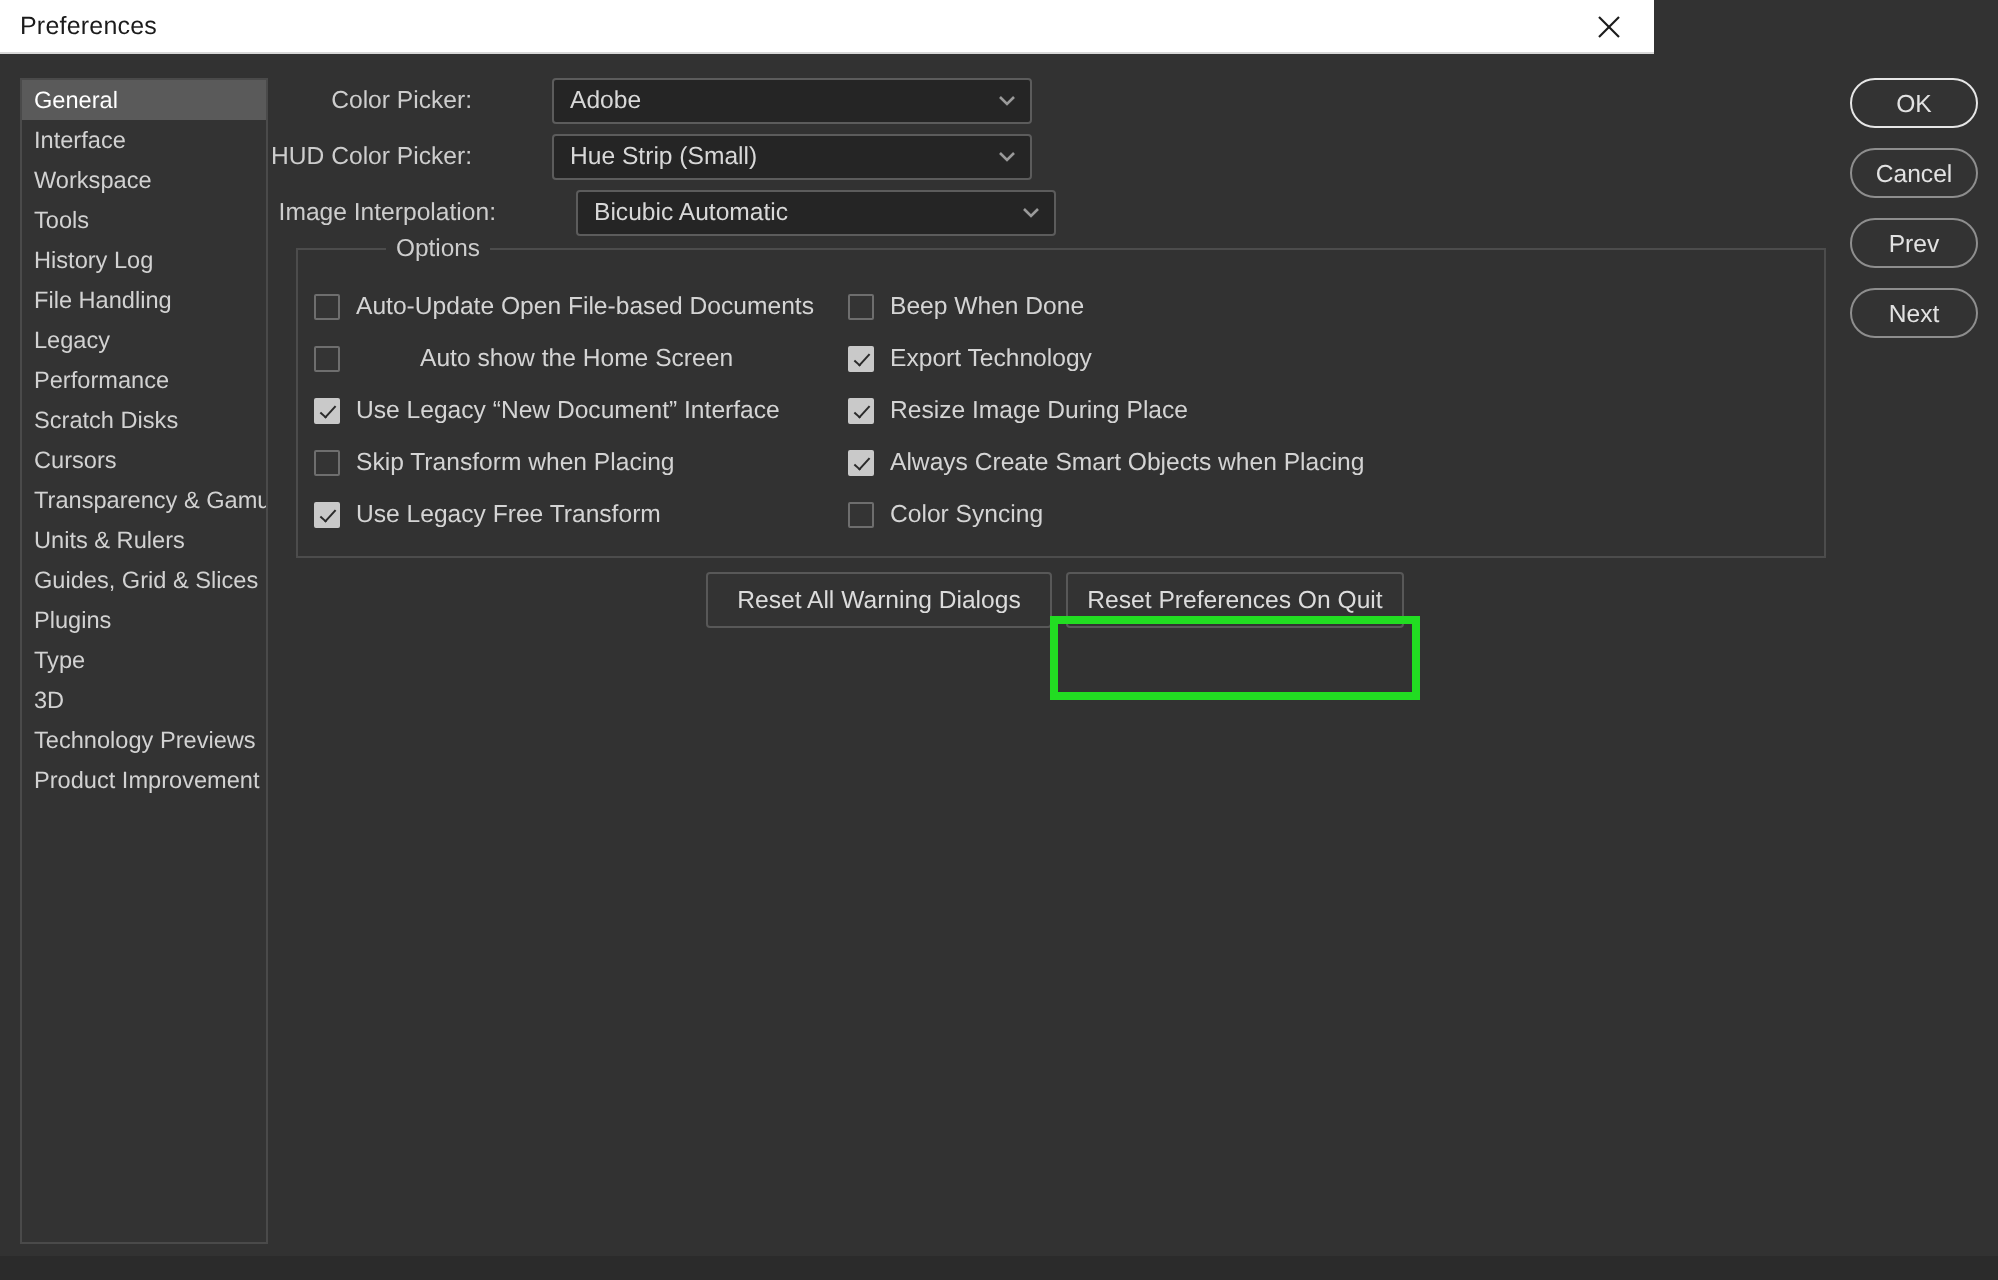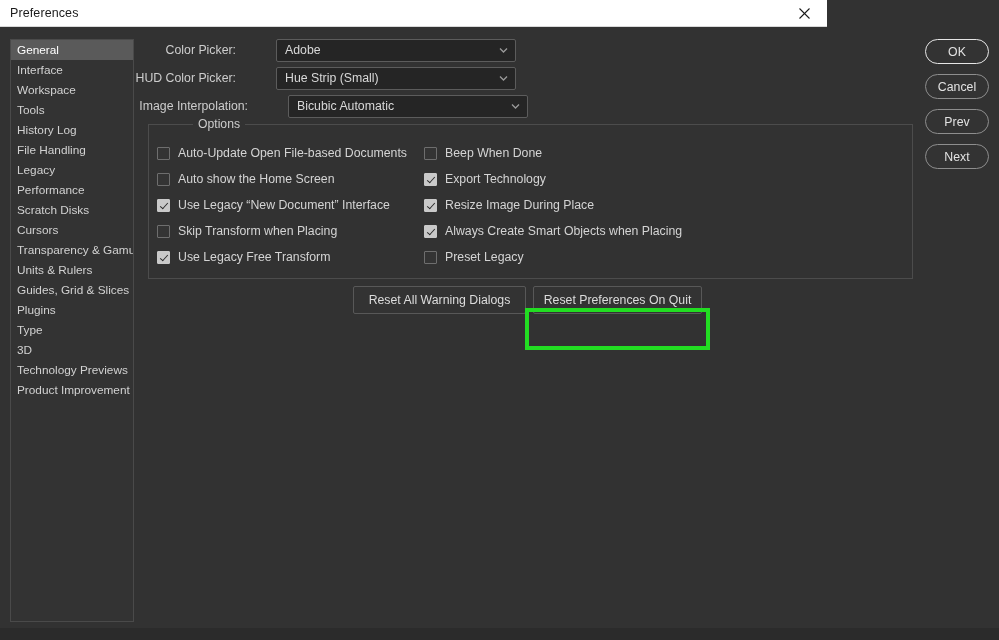--- a/index.html
+++ b/index.html
@@ -312,21 +312,21 @@
       </div>
     </div>
 
     <div class="group">
       <div class="group-legend">Options</div>
 
       <div class="check-row" style="left:8px; top:19px;">
         <span class="check-box"></span>
         <span class="check-label">Auto-Update Open File-based Documents</span>
       </div>
-      <div class="check-row" style="left:8px; top:45px;">
+      <div class="check-row" style="left:8px; top:45px;gap:32px;">
         <span class="check-box"></span>
         <span class="check-label">Auto show the Home Screen</span>
       </div>
       <div class="check-row" style="left:8px; top:71px;">
         <span class="check-box checked"></span>
         <span class="check-label">Use Legacy “New Document” Interface</span>
       </div>
       <div class="check-row" style="left:8px; top:97px;">
         <span class="check-box"></span>
         <span class="check-label">Skip Transform when Placing</span>
@@ -347,21 +347,21 @@
       <div class="check-row" style="left:275px; top:71px;">
         <span class="check-box checked"></span>
         <span class="check-label">Resize Image During Place</span>
       </div>
       <div class="check-row" style="left:275px; top:97px;">
         <span class="check-box checked"></span>
         <span class="check-label">Always Create Smart Objects when Placing</span>
       </div>
       <div class="check-row" style="left:275px; top:123px;">
         <span class="check-box"></span>
-        <span class="check-label">Preset Legacy</span>
+        <span class="check-label">Color Syncing</span>
       </div>
     </div>
 
     <div class="reset-btn" style="left:353px; top:258px; width:173px;">Reset All Warning Dialogs</div>
     <div class="reset-btn" style="left:533px; top:258px; width:169px;">Reset Preferences On Quit</div>
     <div class="highlight-box"></div>
 
     <div class="side-btn primary" style="top:11px;">OK</div>
     <div class="side-btn" style="top:46px;">Cancel</div>
     <div class="side-btn" style="top:81px;">Prev</div>

